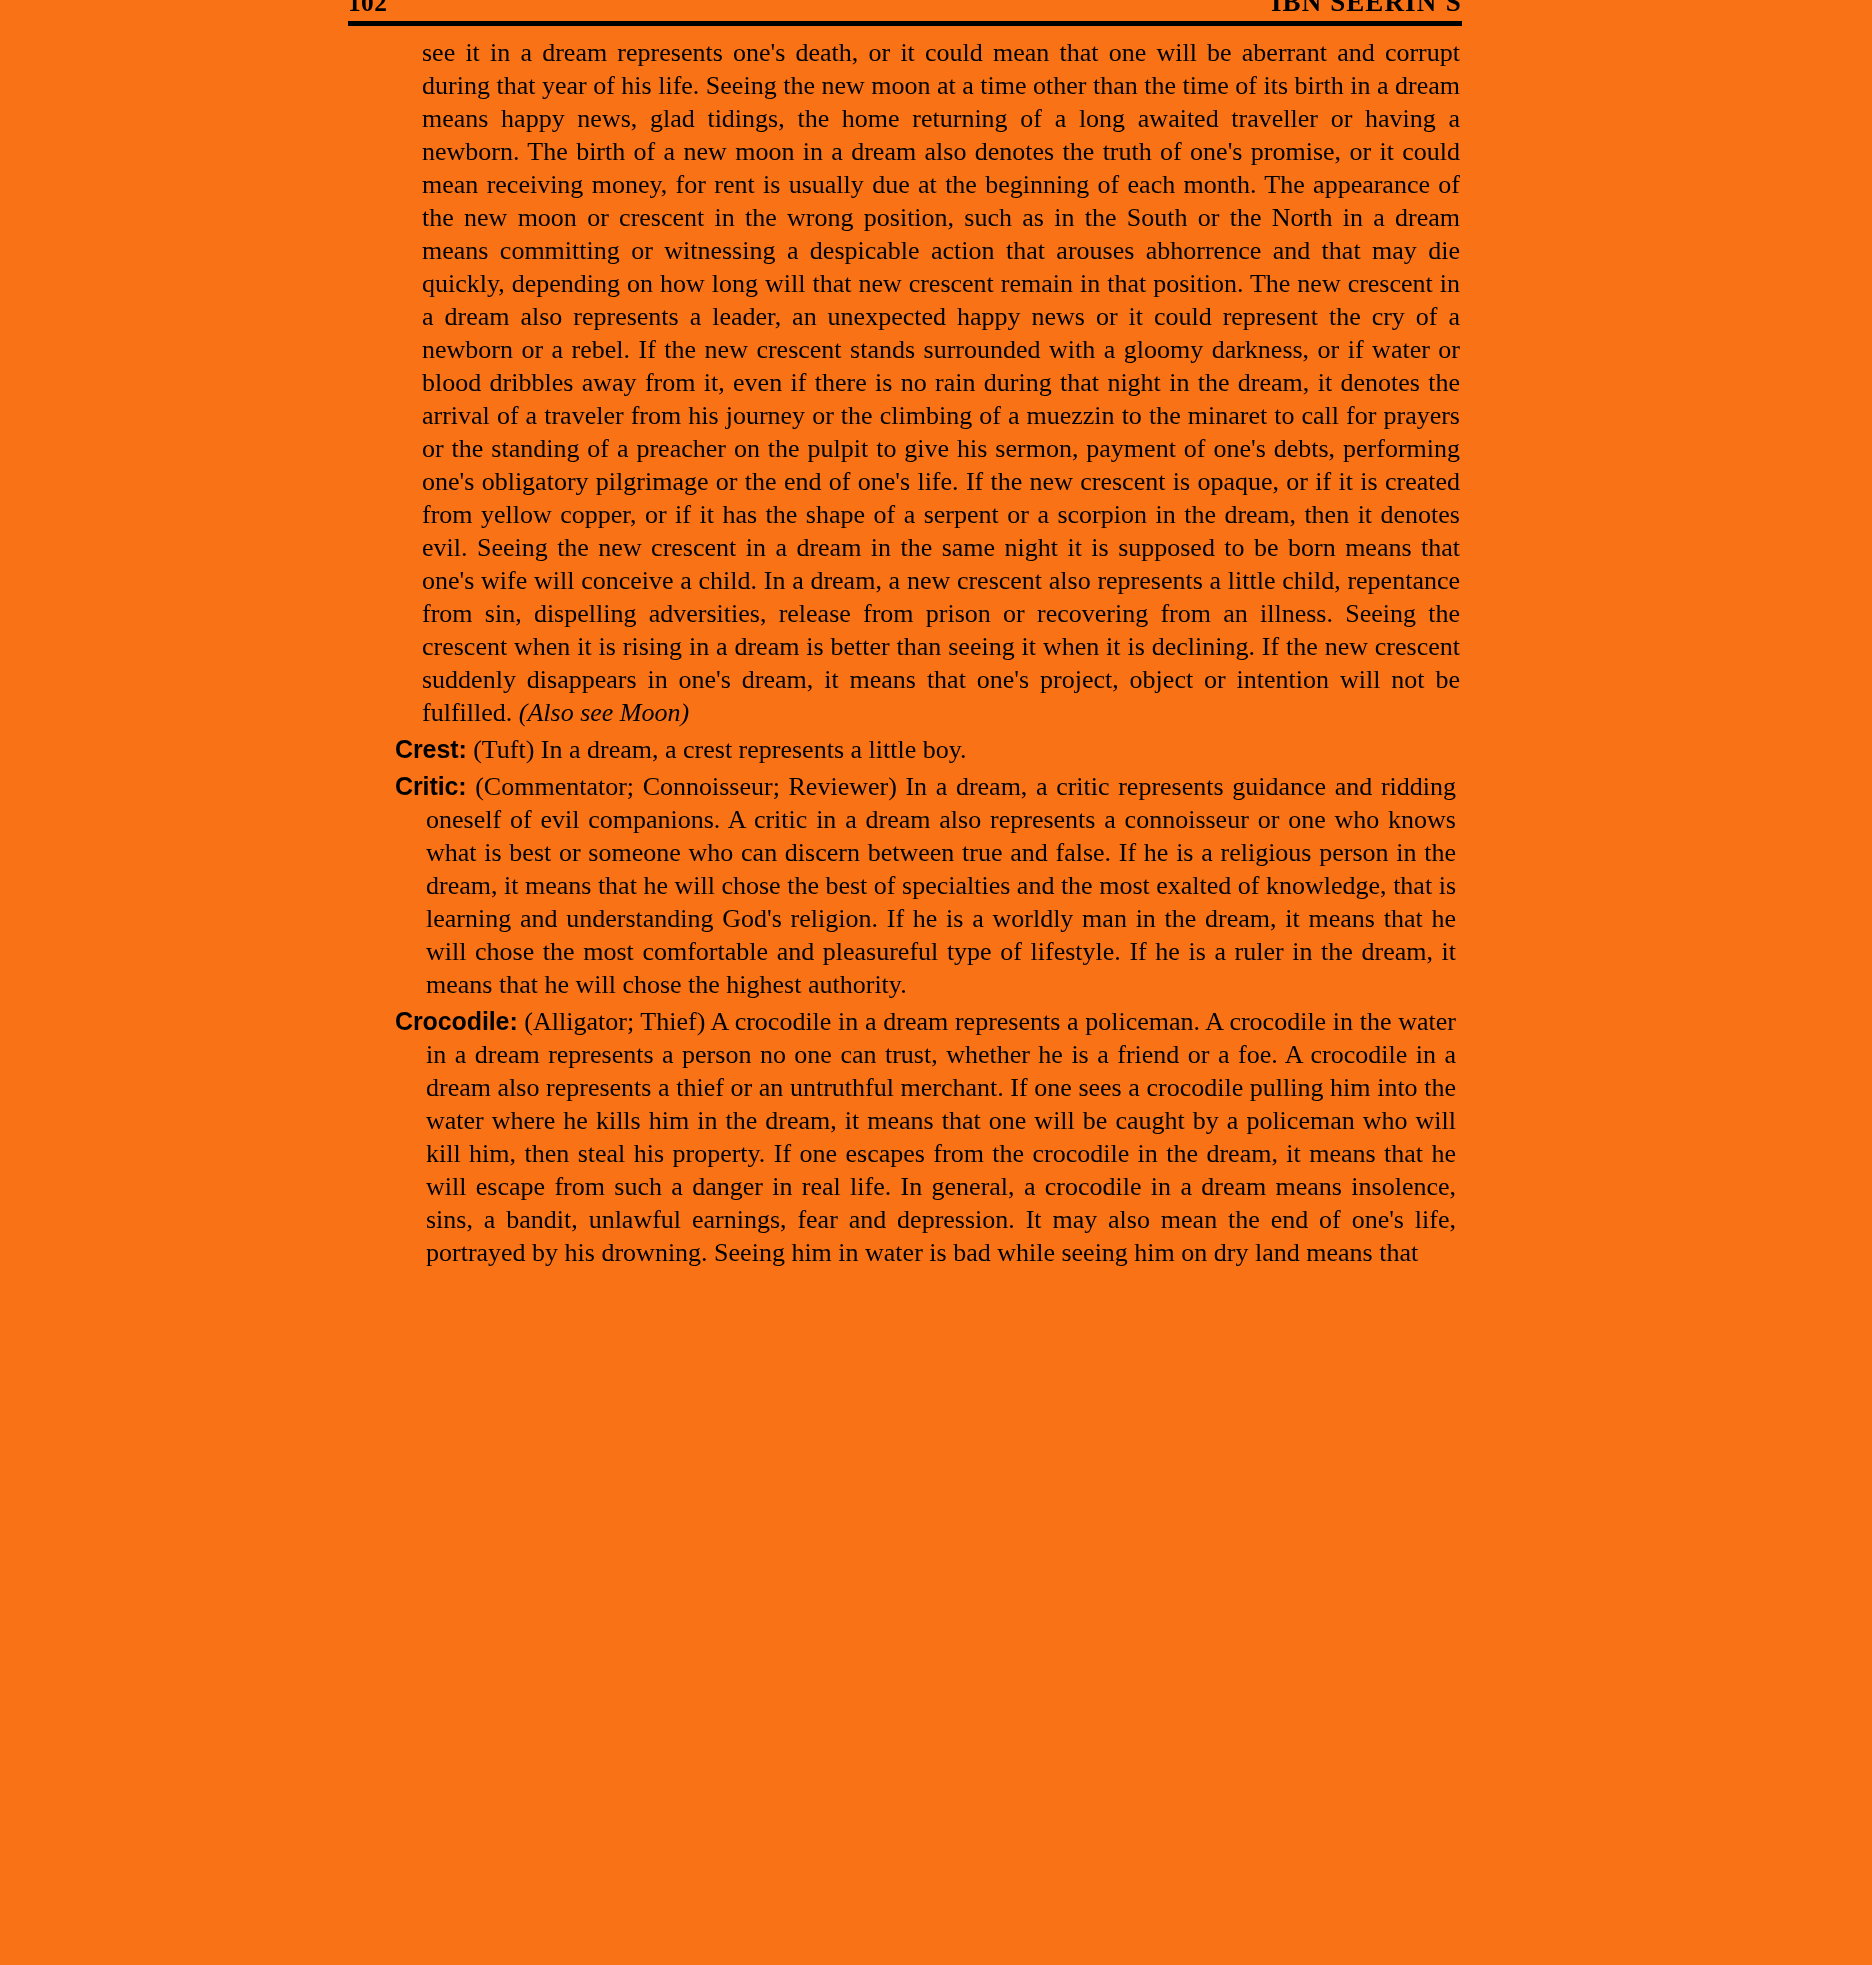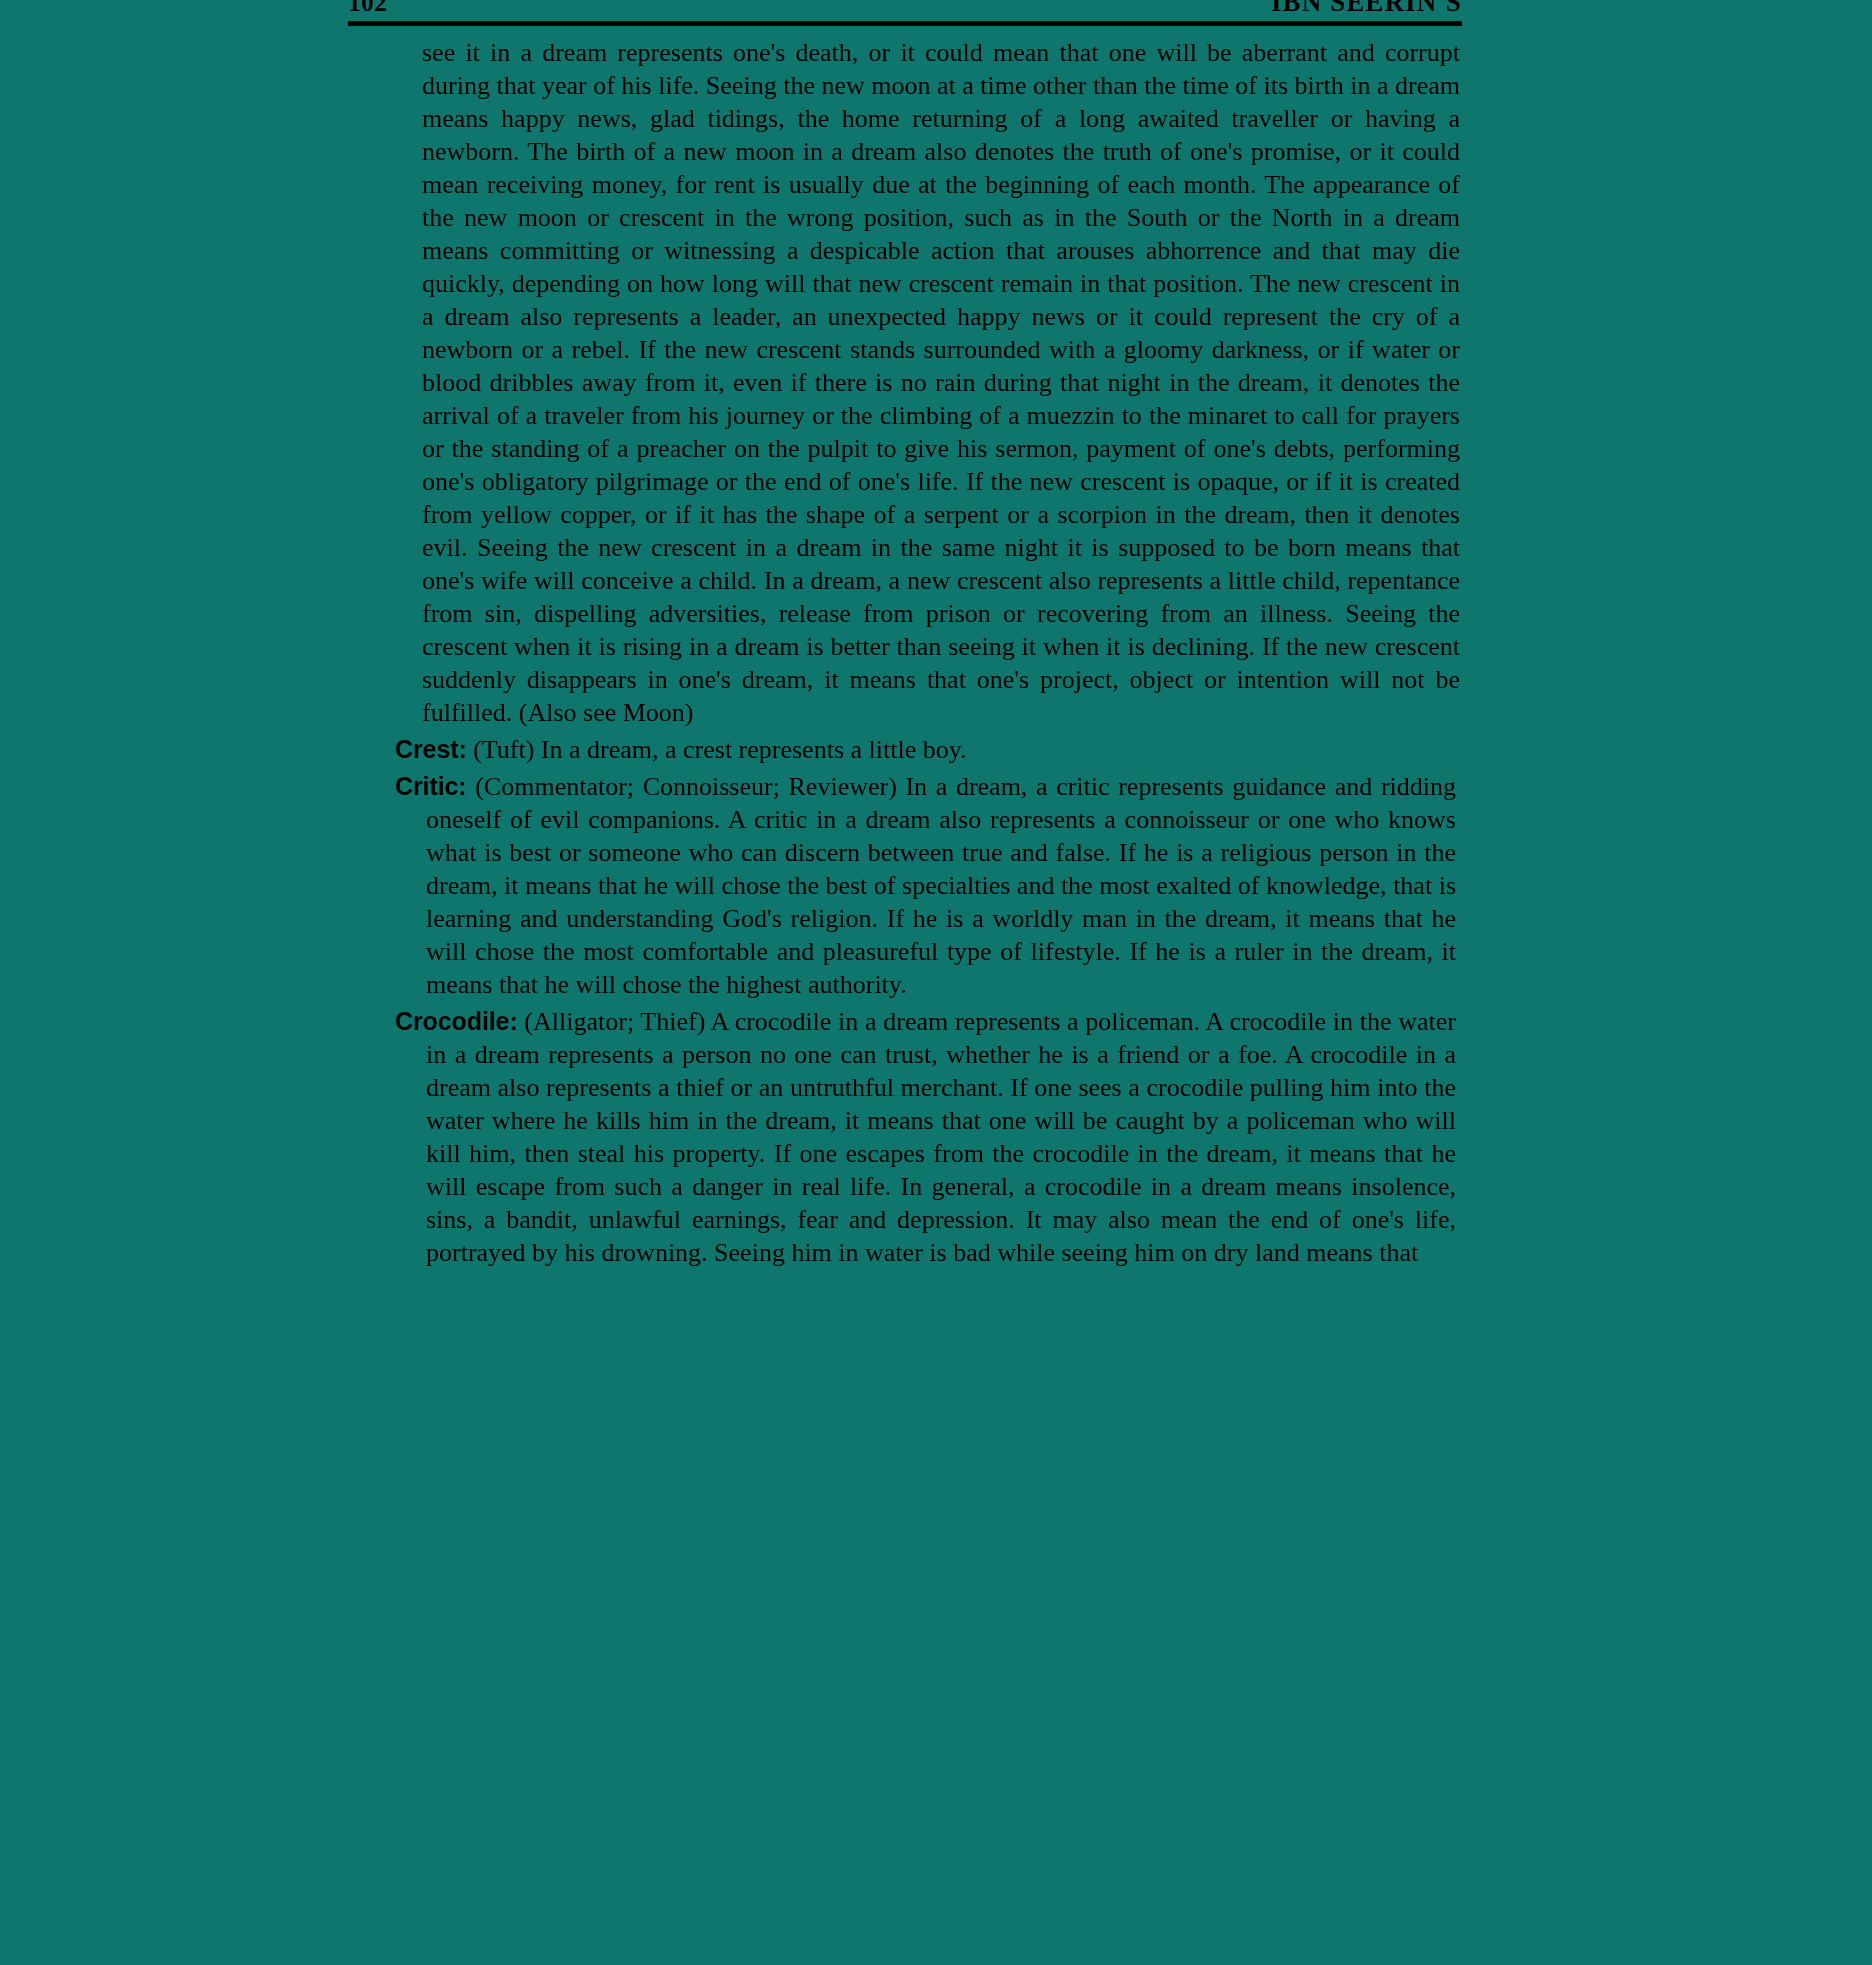--- a/index.html
+++ b/index.html
@@ -10,21 +10,21 @@
   }
   body {
     font-family: "Liberation Serif", "DejaVu Serif", serif;
     color: #000000;
     -webkit-font-smoothing: none;
   }
   .page {
     position: relative;
     width: 1872px;
     height: 1965px;
-    background: #0f766e;
+    background: #f97316;
     overflow: hidden;
     box-sizing: border-box;
   }
 
   
   .running-head {
     position: absolute;
     top: -13.5px;
     left: 348px;
     width: 1114px;
@@ -91,20 +91,21 @@
     line-height: 33px;
   }
 
   .headword {
     font-family: "Liberation Sans", "DejaVu Sans", sans-serif;
     font-weight: 700;
     font-size: 25px;
     letter-spacing: -0.1px;
   }
   .xref {
+    font-style: italic;
   }
 </style>
 </head>
 <body>
 
 <div class="page">
 
   <div class="running-head">
     <span class="folio">102</span>
     <span class="book-title">IBN SEERIN'S</span>

